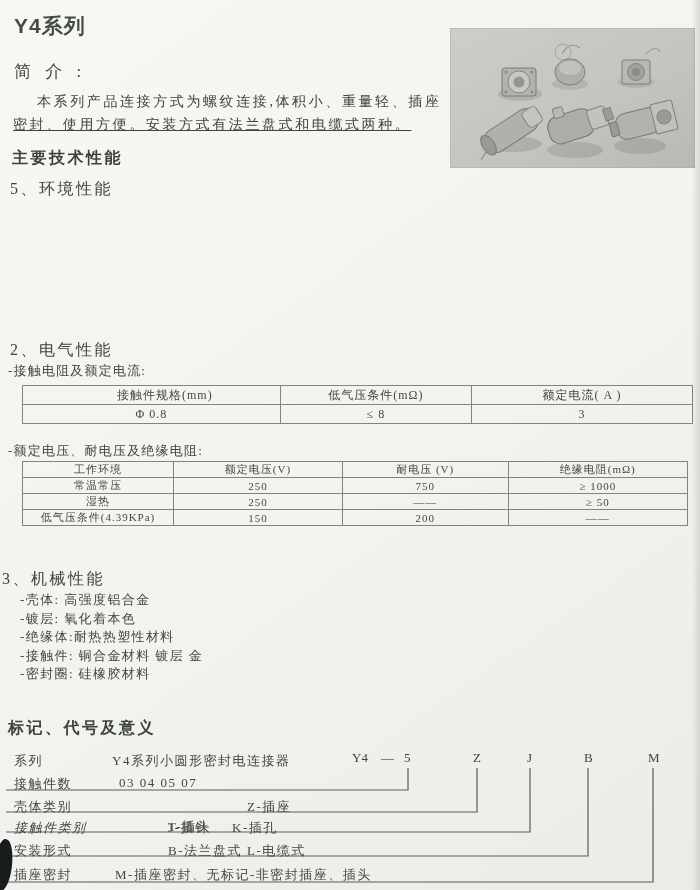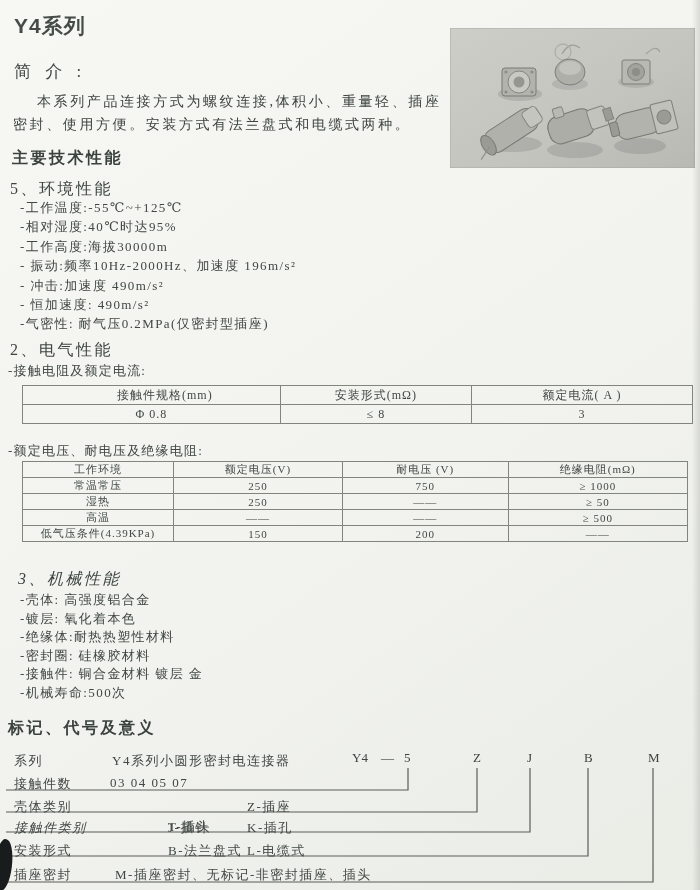--- a/index.html
+++ b/index.html
@@ -14,27 +14,27 @@
     background:linear-gradient(145deg,#f7f7f4 0%,#f2f3ef 55%,#eaece6 100%);
     overflow:hidden;
   }
   .abs{position:absolute;}
   .sans{font-family:"Liberation Sans","DejaVu Sans",sans-serif;}
 
   .page-title{left:14px;top:12px;font-size:21px;font-weight:bold;letter-spacing:1px;color:#454c47;}
   .intro-heading{left:14px;top:60px;font-size:17px;letter-spacing:5px;color:#424944;}
   .intro-line{font-size:14px;letter-spacing:2.6px;color:#3e4440;white-space:nowrap;}
   .intro-line.l1{left:37px;top:93px;}
-  .intro-line.l2{left:13px;top:116px;}
+  .intro-line.l2{left:13px;top:116px;text-decoration:underline;}
   .tech-heading{left:12px;top:148px;font-size:16px;font-weight:bold;letter-spacing:2.5px;color:#3b423d;}
 
   .sec-heading{font-size:16px;letter-spacing:2.5px;color:#3e4541;}
   .env-heading{left:10px;top:179px;}
   .elec-heading{left:10px;top:340px;}
-  .mech-heading{left:18px;top:569px;font-style:italic;}
+  .mech-heading{left:2px;top:569px;}
 
   .bullet-list{font-size:13px;letter-spacing:1.4px;white-space:nowrap;color:#414743;}
   .env-list{left:20px;top:198px;line-height:19.4px;}
   .mech-list{left:20px;top:591px;line-height:18.6px;}
 
   .sub-label{font-size:13px;letter-spacing:1.2px;color:#414743;white-space:nowrap;}
   .sub1{left:8px;top:362px;}
   .sub2{left:8px;top:442px;}
 
   table{border-collapse:collapse;table-layout:fixed;}
@@ -131,38 +131,29 @@
     </svg>
   </div>
 
   <div class="abs intro-heading">简 介 :</div>
   <div class="abs intro-line l1">本系列产品连接方式为螺纹连接,体积小、重量轻、插座</div>
   <div class="abs intro-line l2">密封、使用方便。安装方式有法兰盘式和电缆式两种。</div>
 
   <div class="abs tech-heading sans">主要技术性能</div>
 
   <div class="abs sec-heading env-heading">5、环境性能</div>
-  <div class="abs bullet-list env-list">
-    <div>-工作温度:-55℃~+125℃</div>
-    <div>-相对湿度:40℃时达95%</div>
-    <div>-工作高度:海拔30000m</div>
-    <div>- 振动:频率10Hz-2000Hz、加速度 196m/s²</div>
-    <div>- 冲击:加速度 490m/s²</div>
-    <div>- 恒加速度: 490m/s²</div>
-    <div>-气密性: 耐气压0.2MPa(仅密封型插座)</div>
-  </div>
 
   <div class="abs sec-heading elec-heading">2、电气性能</div>
   <div class="abs sub-label sub1">-接触电阻及额定电流:</div>
 
   <table class="abs tbl1">
     <tbody>
         <tr>
       <td class="c0">接触件规格(mm)</td>
-      <td class="c1">安装形式(mΩ)</td>
+      <td class="c1">低气压条件(mΩ)</td>
       <td class="c2">额定电流( A )</td>
     </tr>
     <tr>
       <td>Φ 0.8</td>
       <td>≤ 8</td>
       <td>3</td>
     </tr>
   </tbody>
     </table>
 
@@ -182,42 +173,35 @@
       <td>750</td>
       <td>≥ 1000</td>
     </tr>
     <tr>
       <td>湿热</td>
       <td>250</td>
       <td>——</td>
       <td>≥ 50</td>
     </tr>
     <tr>
-      <td>高温</td>
-      <td>——</td>
-      <td>——</td>
-      <td>≥ 500</td>
-    </tr>
-    <tr>
       <td>低气压条件(4.39KPa)</td>
       <td>150</td>
       <td>200</td>
       <td>——</td>
     </tr>
   </tbody>
     </table>
 
   <div class="abs sec-heading mech-heading">3、机械性能</div>
   <div class="abs bullet-list mech-list">
     <div>-壳体: 高强度铝合金</div>
     <div>-镀层:  氧化着本色</div>
     <div>-绝缘体:耐热热塑性材料</div>
+    <div>-接触件: 铜合金材料 镀层 金</div>
     <div>-密封圈: 硅橡胶材料</div>
-    <div>-接触件: 铜合金材料 镀层 金</div>
-    <div>-机械寿命:500次</div>
   </div>
 
   <div class="abs marking-heading sans">标记、代号及意义</div>
 
   <div class="abs marking-layer">
     <svg width="700" height="148" viewBox="0 0 700 148">
       <g fill="none" stroke="#5a5d58" stroke-width="1.2">
         <path d="M6 48 H408 V26"></path>
         <path d="M6 70 H477 V26"></path>
         <path d="M6 90 H530 V26"></path>
@@ -231,29 +215,29 @@
     <span class="mcode" style="left:404px;top:8px;">5</span>
     <span class="mcode" style="left:473px;top:8px;">Z</span>
     <span class="mcode" style="left:527px;top:8px;">J</span>
     <span class="mcode" style="left:584px;top:8px;">B</span>
     <span class="mcode" style="left:648px;top:8px;">M</span>
 
     <span class="mtext" style="left:14px;top:10px;">系列</span>
     <span class="mtext" style="left:112px;top:10px;">Y4系列小圆形密封电连接器</span>
 
     <span class="mtext" style="left:14px;top:33px;">接触件数</span>
-    <span class="mtext" style="left:110px;top:33px;">03 04 05 07</span>
+    <span class="mtext" style="left:119px;top:33px;">03 04 05 07</span>
 
     <span class="mtext" style="left:14px;top:56px;">壳体类别</span>
     <span class="mtext" style="left:168px;top:44px;margin-top:32px;">T-插头</span>
     <span class="mtext" style="left:247px;top:56px;">Z-插座</span>
 
     <span class="mtext" style="left:14px;top:77px;font-style:italic;">接触件类别</span>
     <span class="mtext" style="left:168px;top:77px;">J-插针</span>
-    <span class="mtext" style="left:247px;top:77px;font-family:Liberation Serif, serif;">K-插孔</span>
+    <span class="mtext" style="left:232px;top:77px;font-family:Liberation Serif, serif;">K-插孔</span>
 
     <span class="mtext" style="left:14px;top:100px;text-align:right;">安装形式</span>
     <span class="mtext" style="left:168px;top:100px;">B-法兰盘式</span>
     <span class="mtext" style="left:247px;top:100px;">L-电缆式</span>
 
     <span class="mtext" style="left:14px;top:124px;">插座密封</span>
     <span class="mtext" style="left:115px;top:124px;">M-插座密封、无标记-非密封插座、插头</span>
   </div>
 
   <div class="abs page-edge-shade"></div>

